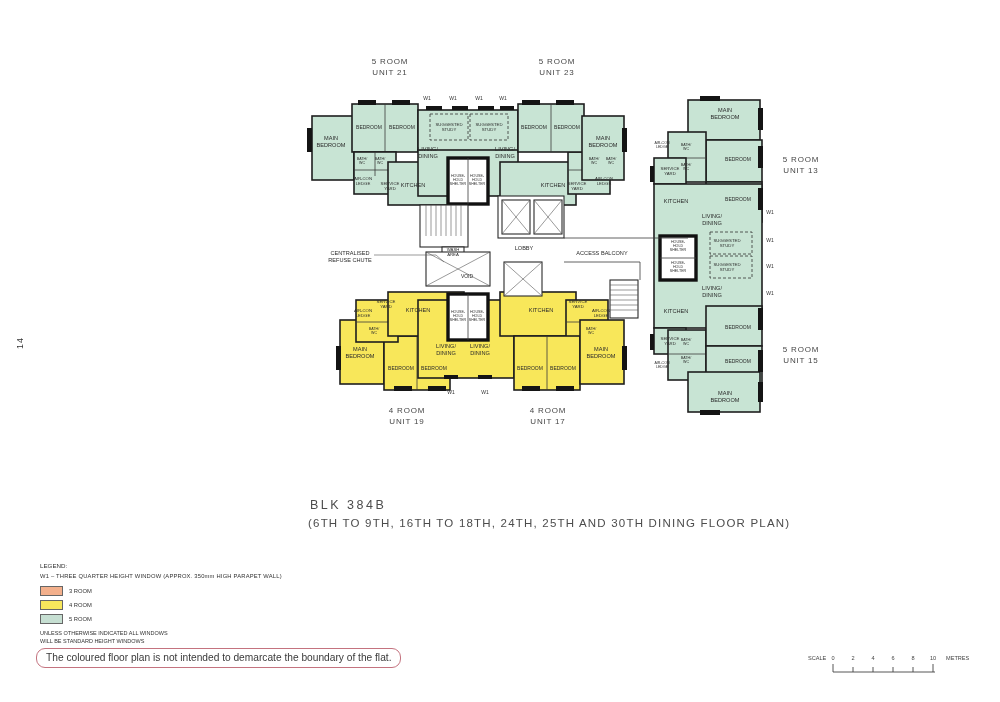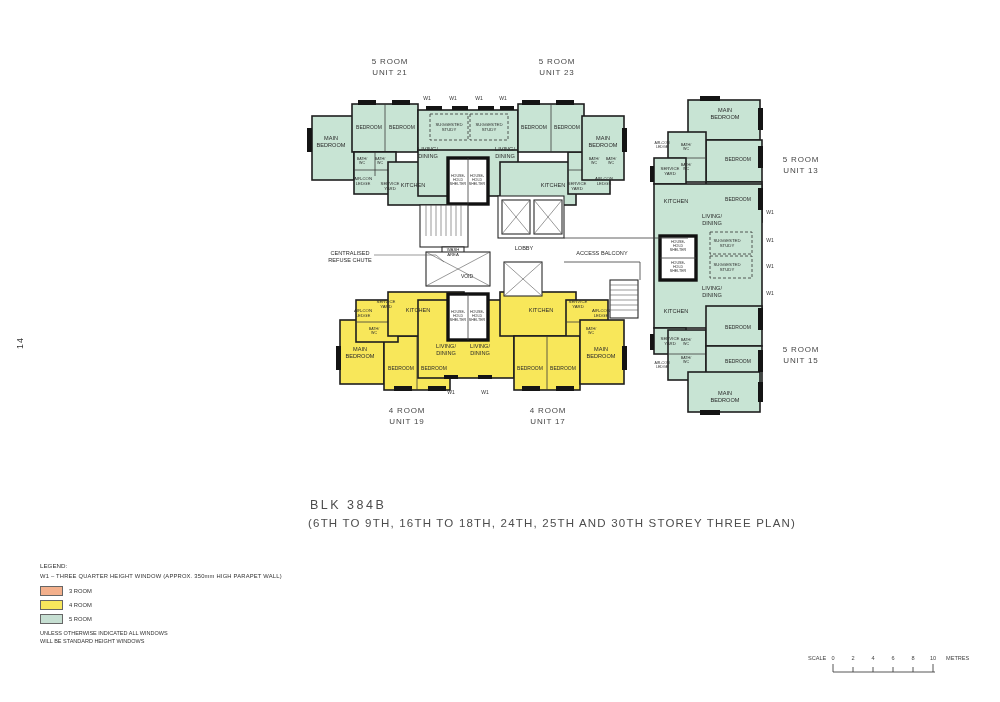--- a/index.html
+++ b/index.html
@@ -306,32 +306,33 @@
   <div class="lbl s" style="left:738px;top:328px">BEDROOM</div>
   <div class="lbl s" style="left:738px;top:362px">BEDROOM</div>
   <div class="lbl" style="left:725px;top:397px">MAIN
 BEDROOM</div>
   <div class="lbl w1" style="left:770px;top:213px">W1</div>
   <div class="lbl w1" style="left:770px;top:241px">W1</div>
   <div class="lbl w1" style="left:770px;top:267px">W1</div>
   <div class="lbl w1" style="left:770px;top:294px">W1</div>
 
   <div class="title1">BLK 384B</div>
-  <div class="title2">(6TH TO 9TH, 16TH TO 18TH, 24TH, 25TH AND 30TH STOREY THREE PLAN)</div>
+  <div class="title2">(6TH TO 9TH, 16TH TO 18TH, 24TH, 25TH AND 30TH DINING FLOOR PLAN)</div>
 
   <div class="lg-head">LEGEND:</div>
   <div class="lg-w1">W1  –   THREE  QUARTER  HEIGHT  WINDOW  (APPROX.  350mm  HIGH  PARAPET  WALL)</div>
   <div class="sw" style="top: 586px; background-color: rgb(243, 176, 140);"></div>
   <div class="sw-l" style="top:588px">3  ROOM</div>
   <div class="sw" style="top: 600px; background-color: rgb(248, 231, 92);"></div>
   <div class="sw-l" style="top:602px">4  ROOM</div>
   <div class="sw" style="top: 614px; background-color: rgb(198, 223, 210);"></div>
   <div class="sw-l" style="top:616px">5  ROOM</div>
   <div class="lg-note" style="top:630px">UNLESS  OTHERWISE  INDICATED  ALL  WINDOWS</div>
   <div class="lg-note" style="top:638px">WILL  BE  STANDARD  HEIGHT  WINDOWS</div>
+  <div class="bnote">The coloured floor plan is not intended to demarcate the boundary of the flat.</div>
 
   <div class="scword" style="left:808px;top:655px">SCALE</div>
   <div class="sctxt" style="left:833px;top:655px">0</div>
   <div class="sctxt" style="left:853px;top:655px">2</div>
   <div class="sctxt" style="left:873px;top:655px">4</div>
   <div class="sctxt" style="left:893px;top:655px">6</div>
   <div class="sctxt" style="left:913px;top:655px">8</div>
   <div class="sctxt" style="left:933px;top:655px">10</div>
   <div class="scword" style="left:946px;top:655px">METRES</div>
 

